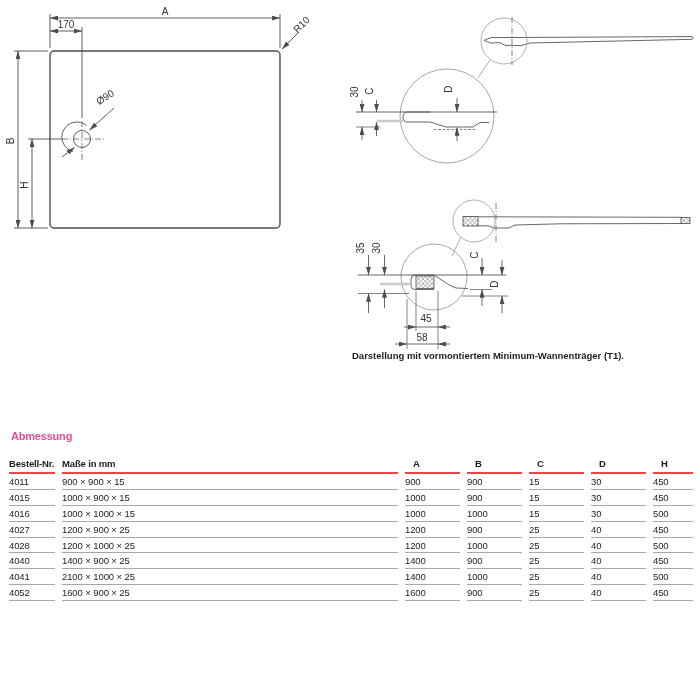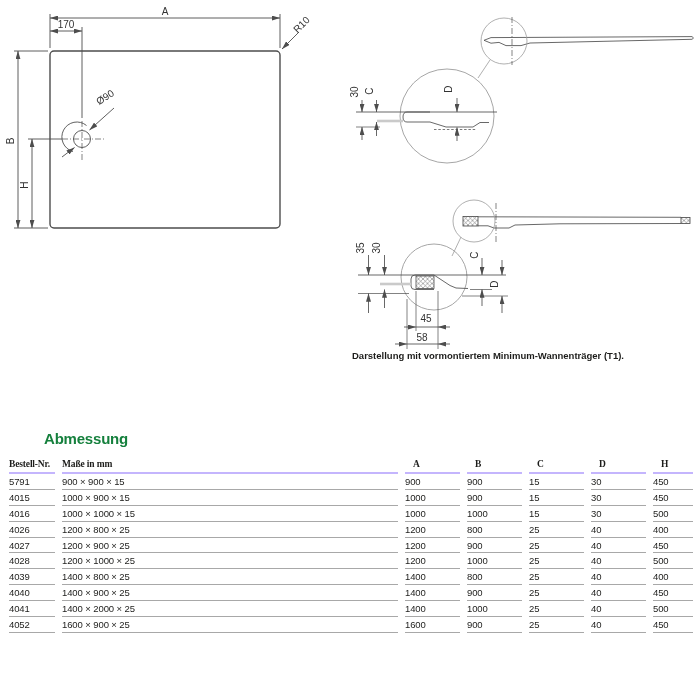--- a/index.html
+++ b/index.html
@@ -1,28 +1,28 @@
 <!DOCTYPE html>
 <html><head>
 <meta charset="utf-8">
 <style>
   html,body{margin:0;padding:0;background:#ffffff;}
   #page{position:relative;width:700px;height:700px;background:#fff;overflow:hidden;
         font-family:"Liberation Sans",sans-serif;color:#1d1d1b;}
   svg text{font-family:"Liberation Sans",sans-serif;}
   .dimtxt{font-size:10px;fill:#333;}
   .cap{font-size:9.5px;font-weight:bold;fill:#1d1d1b;}
-  #section-title{position:absolute;left:11px;top:430px;font-size:15px;font-weight:bold;
-                 letter-spacing:-0.2px;color:#15803d;margin-left:33px;}
+  #section-title{position:absolute;left:11px;top:430px;font-size:11px;font-weight:bold;
+                 letter-spacing:-0.2px;color:#ec4899;}
   table.dim-table{position:absolute;left:2px;top:457px;border-collapse:separate;
                   border-spacing:7px 0;table-layout:fixed;}
   col.c0{width:46px}col.c1{width:336px}col.c2,col.c3,col.c4,col.c5{width:55px}col.c6{width:40px}
   .dim-table th{font-size:9.5px;font-weight:bold;text-align:left;vertical-align:bottom;
-                padding:0 0 3px 0;height:12px;border-bottom:2px solid #c4b5fd;color:#1d1d1b;
-                letter-spacing:-0.15px;white-space:nowrap;overflow:visible;font-family:Liberation Serif, serif;}
+                padding:0 0 3px 0;height:12px;border-bottom:2px solid #ef4444;color:#1d1d1b;
+                letter-spacing:-0.15px;white-space:nowrap;overflow:visible;}
   .dim-table th.num{padding-left:8px;}
   .dim-table td{font-size:9.5px;text-align:left;vertical-align:middle;padding:0;height:14.9px;
                 border-bottom:1px solid #a8a8a8;color:#1d1d1b;letter-spacing:-0.1px;white-space:nowrap;}
 </style>
 </head>
 <body>
 
 <div id="page">
 
   <svg width="700" height="400" viewBox="0 0 700 400" style="position:absolute;left:0;top:0;">
@@ -174,21 +174,21 @@
         <th>Maße in mm</th>
         <th class="num">A</th>
         <th class="num">B</th>
         <th class="num">C</th>
         <th class="num">D</th>
         <th class="num">H</th>
       </tr>
     </thead>
     <tbody>
         <tr>
-          <td>5791</td>
+          <td>4011</td>
           <td>900 × 900 × 15</td>
           <td>900</td>
           <td>900</td>
           <td>15</td>
           <td>30</td>
           <td>450</td>
         </tr>
         <tr>
           <td>4015</td>
           <td>1000 × 900 × 15</td>
@@ -201,67 +201,49 @@
         <tr>
           <td>4016</td>
           <td>1000 × 1000 × 15</td>
           <td>1000</td>
           <td>1000</td>
           <td>15</td>
           <td>30</td>
           <td>500</td>
         </tr>
         <tr>
-          <td>4026</td>
-          <td>1200 × 800 × 25</td>
-          <td>1200</td>
-          <td>800</td>
-          <td>25</td>
-          <td>40</td>
-          <td>400</td>
-        </tr>
-        <tr>
           <td>4027</td>
           <td>1200 × 900 × 25</td>
           <td>1200</td>
           <td>900</td>
           <td>25</td>
           <td>40</td>
           <td>450</td>
         </tr>
         <tr>
           <td>4028</td>
           <td>1200 × 1000 × 25</td>
           <td>1200</td>
           <td>1000</td>
           <td>25</td>
           <td>40</td>
           <td>500</td>
         </tr>
         <tr>
-          <td>4039</td>
-          <td>1400 × 800 × 25</td>
-          <td>1400</td>
-          <td>800</td>
-          <td>25</td>
-          <td>40</td>
-          <td>400</td>
-        </tr>
-        <tr>
           <td>4040</td>
           <td>1400 × 900 × 25</td>
           <td>1400</td>
           <td>900</td>
           <td>25</td>
           <td>40</td>
           <td>450</td>
         </tr>
         <tr>
           <td>4041</td>
-          <td>1400 × 2000 × 25</td>
+          <td>2100 × 1000 × 25</td>
           <td>1400</td>
           <td>1000</td>
           <td>25</td>
           <td>40</td>
           <td>500</td>
         </tr>
         <tr>
           <td>4052</td>
           <td>1600 × 900 × 25</td>
           <td>1600</td>

